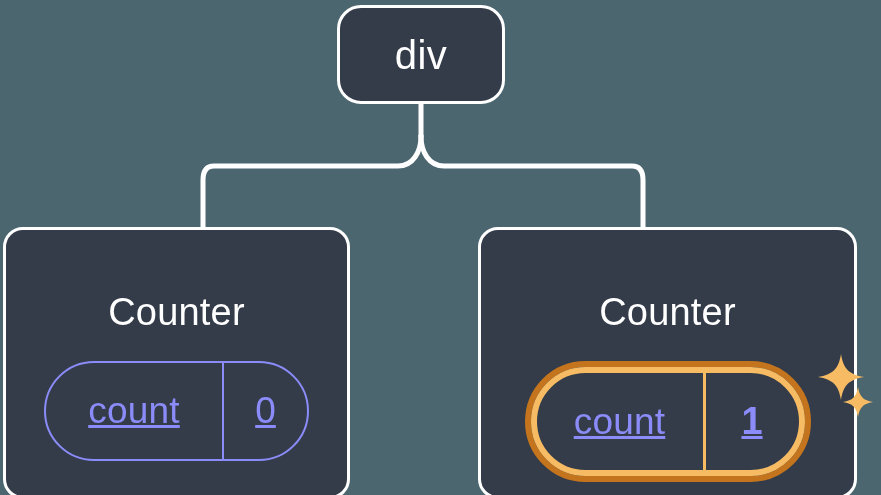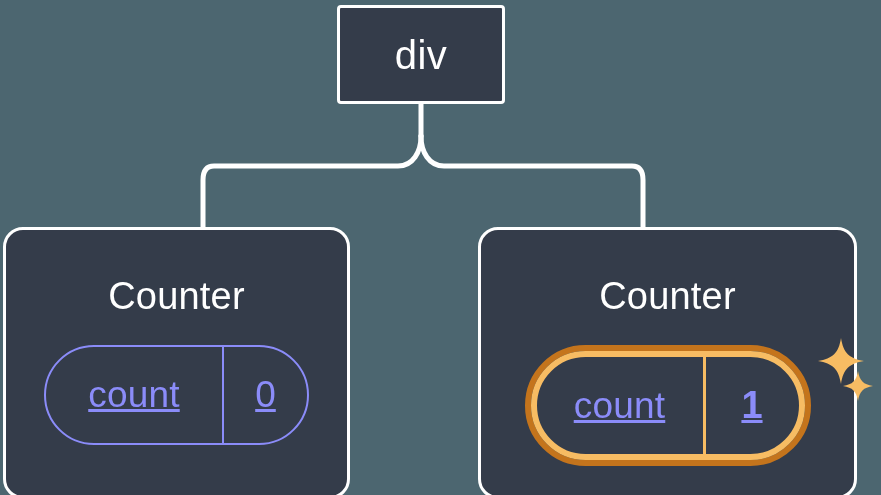--- a/index.html
+++ b/index.html
@@ -27,21 +27,21 @@
     width: 881px;
     height: 495px;
   }
 
   
   .node-card {
     position: absolute;
     box-sizing: border-box;
     background: #343c4a;
     border: 3px solid #ffffff;
-    border-radius: 4px;
+    border-radius: 24px;
   }
   #root-node {
     left: 337px;
     top: 5px;
     width: 168px;
     height: 99px;
     display: flex;
     align-items: center;
     justify-content: center;
   }
@@ -70,21 +70,21 @@
     top: 227px;
     width: 379px;
     height: 272px;
   }
   .counter-title {
     color: #ffffff;
     font-size: 38px;
     font-weight: 300;
     letter-spacing: 0.2px;
     line-height: 1;
-    margin-top: 47px;
+    margin-top: 63px;
   }
 
   
   .pill-wrap {
     position: relative;
     margin-top: 30px;
   }
   .state-pill {
     box-sizing: border-box;
     display: flex;

